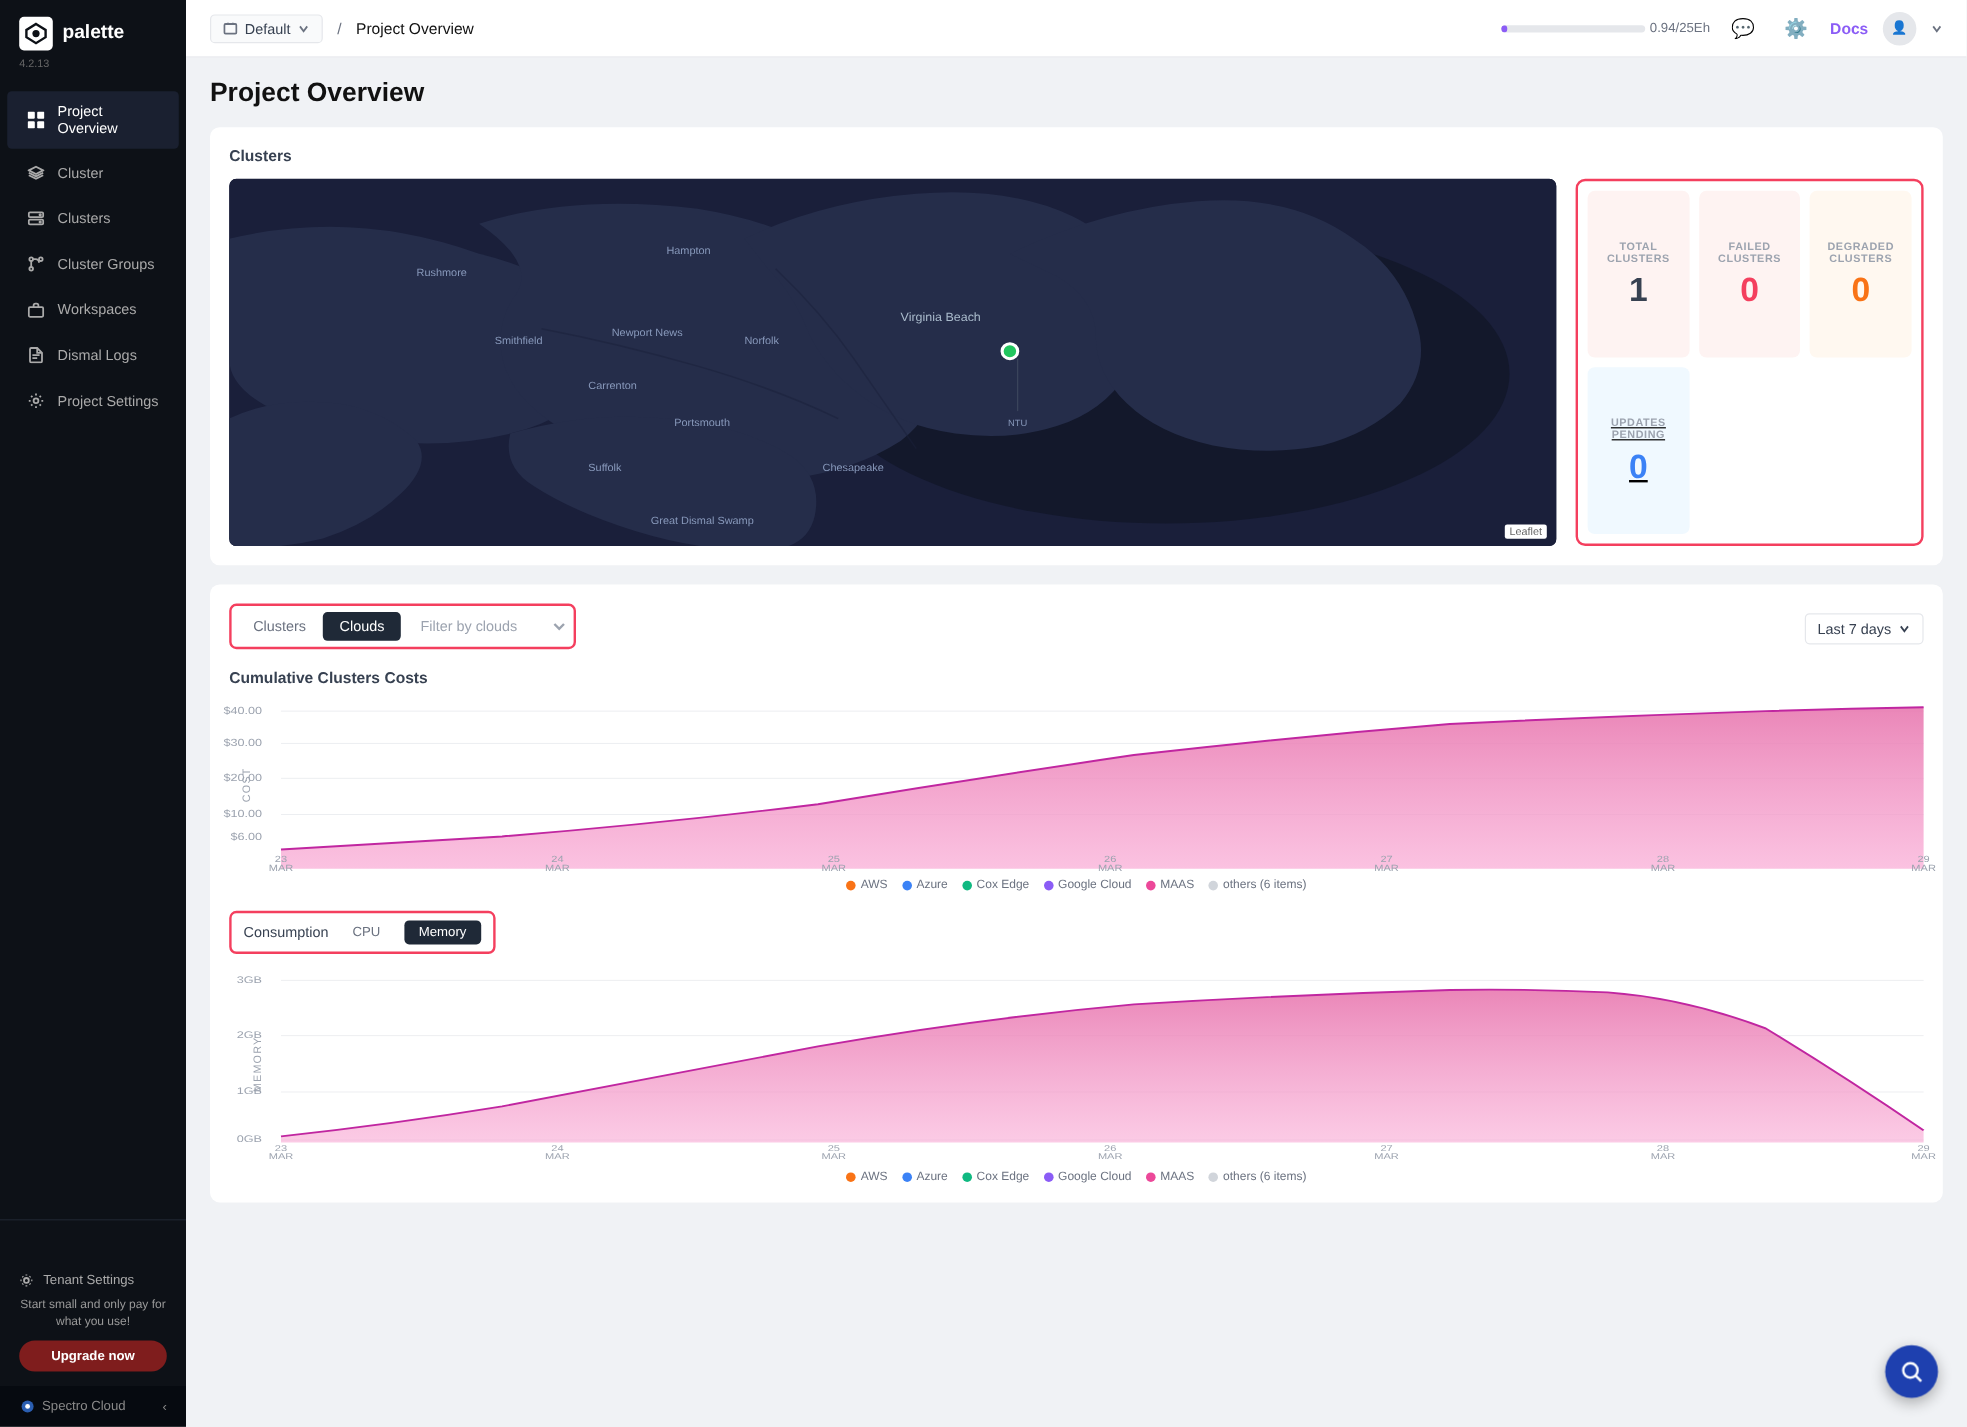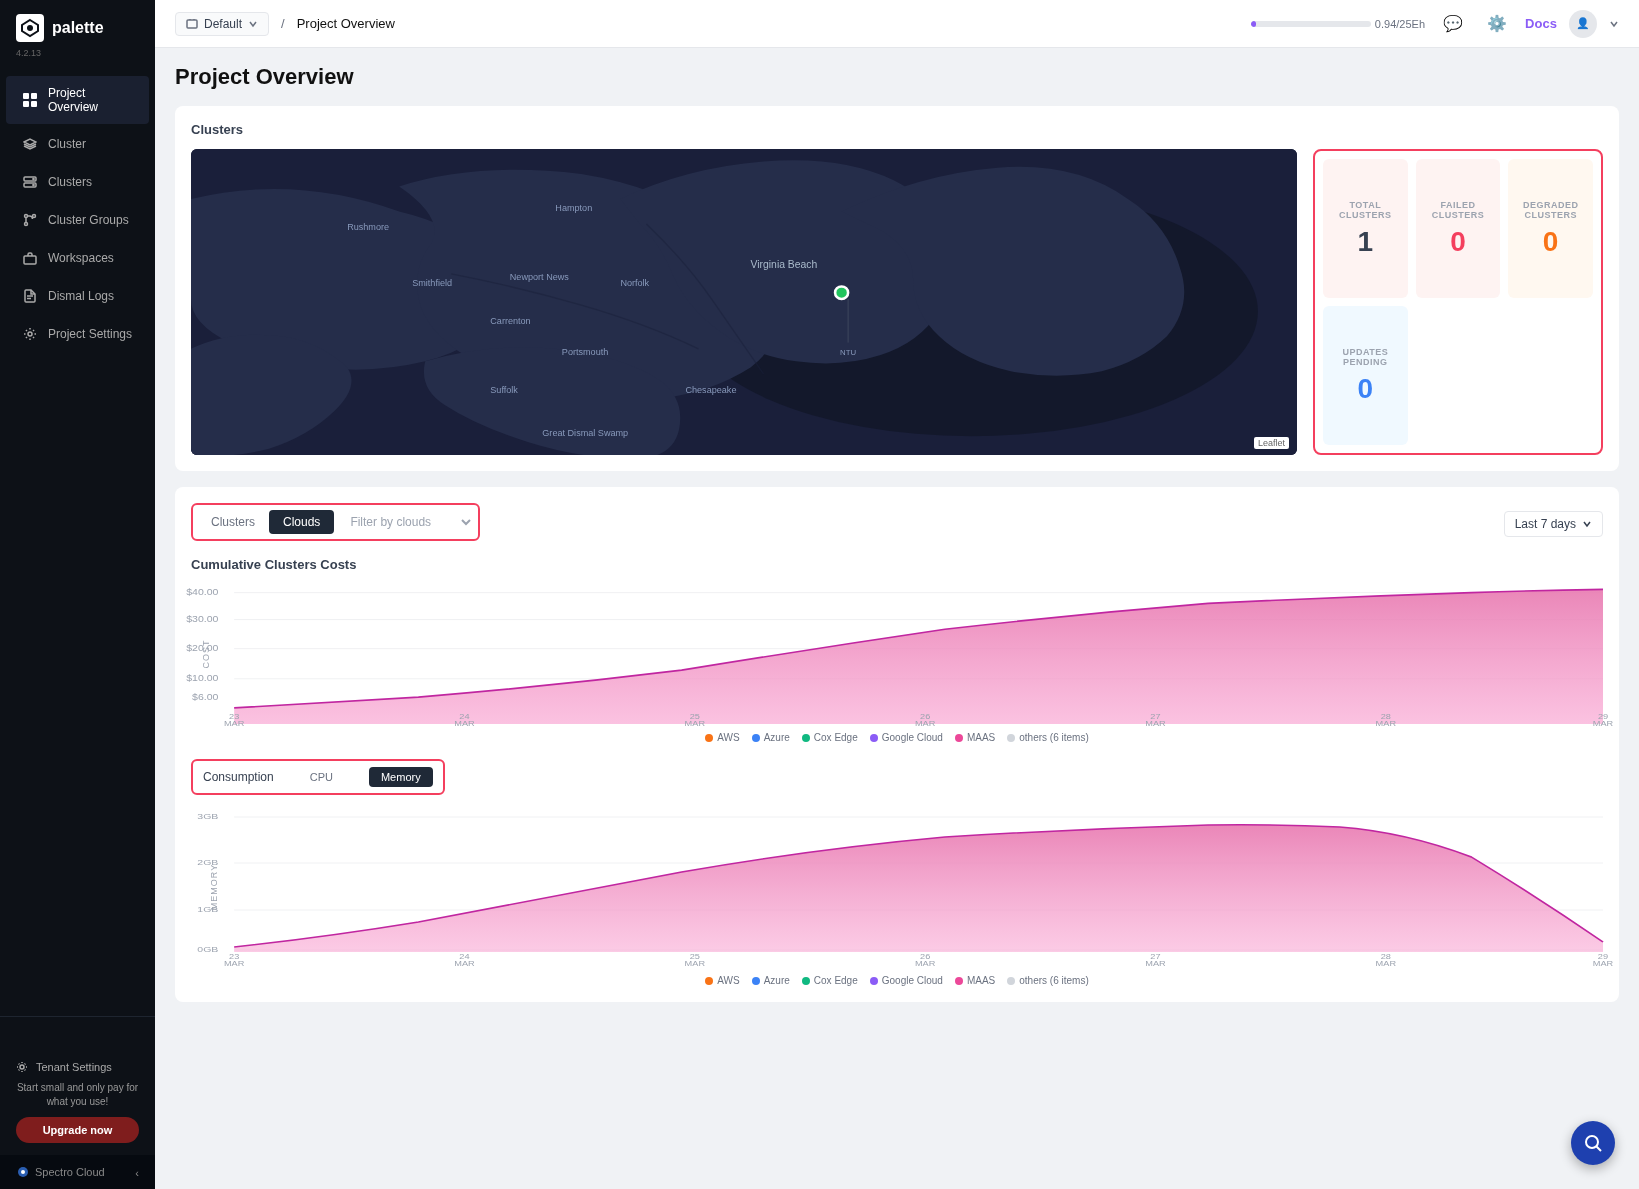--- a/index.html
+++ b/index.html
@@ -179,21 +179,21 @@
       padding: 16px 12px;
       display: flex;
       flex-direction: column;
       align-items: center;
       justify-content: center;
       gap: 6px;
     }
     .stat-card.total { background: #fef3f2; }
     .stat-card.failed { background: #fef3f2; }
     .stat-card.degraded { background: #fff8f0; }
-    .stat-card.pending { background: #f0f9ff; }
+    .stat-card.pending { background: #f0f9ff; text-decoration: underline; }
     .stat-label { font-size: 9px; font-weight: 600; letter-spacing: 0.5px; color: #9ca3af; text-align: center; text-transform: uppercase; }
     .stat-value { font-size: 28px; font-weight: 700; }
     .stat-card.total .stat-value { color: #374151; }
     .stat-card.failed .stat-value { color: #f43f5e; }
     .stat-card.degraded .stat-value { color: #f97316; }
     .stat-card.pending .stat-value { color: #3b82f6; }
     .view-clusters-link {
       text-align: center;
       font-size: 12px;
       color: #374151;
@@ -295,21 +295,21 @@
     }
     .legend-dot {
       width: 8px; height: 8px;
       border-radius: 50%;
     }
 
     
     .consumption-bar {
       display: flex;
       align-items: center;
-      gap: 24px;
+      gap: 8px;
       margin-bottom: 12px;
       border: 2px solid #f43f5e;
       border-radius: 6px;
       padding: 6px 10px;
       width: fit-content;
     }
     .consumption-label { font-size: 12px; color: #374151; font-weight: 500; }
     .cons-btn {
       padding: 4px 12px;
       font-size: 11px;

